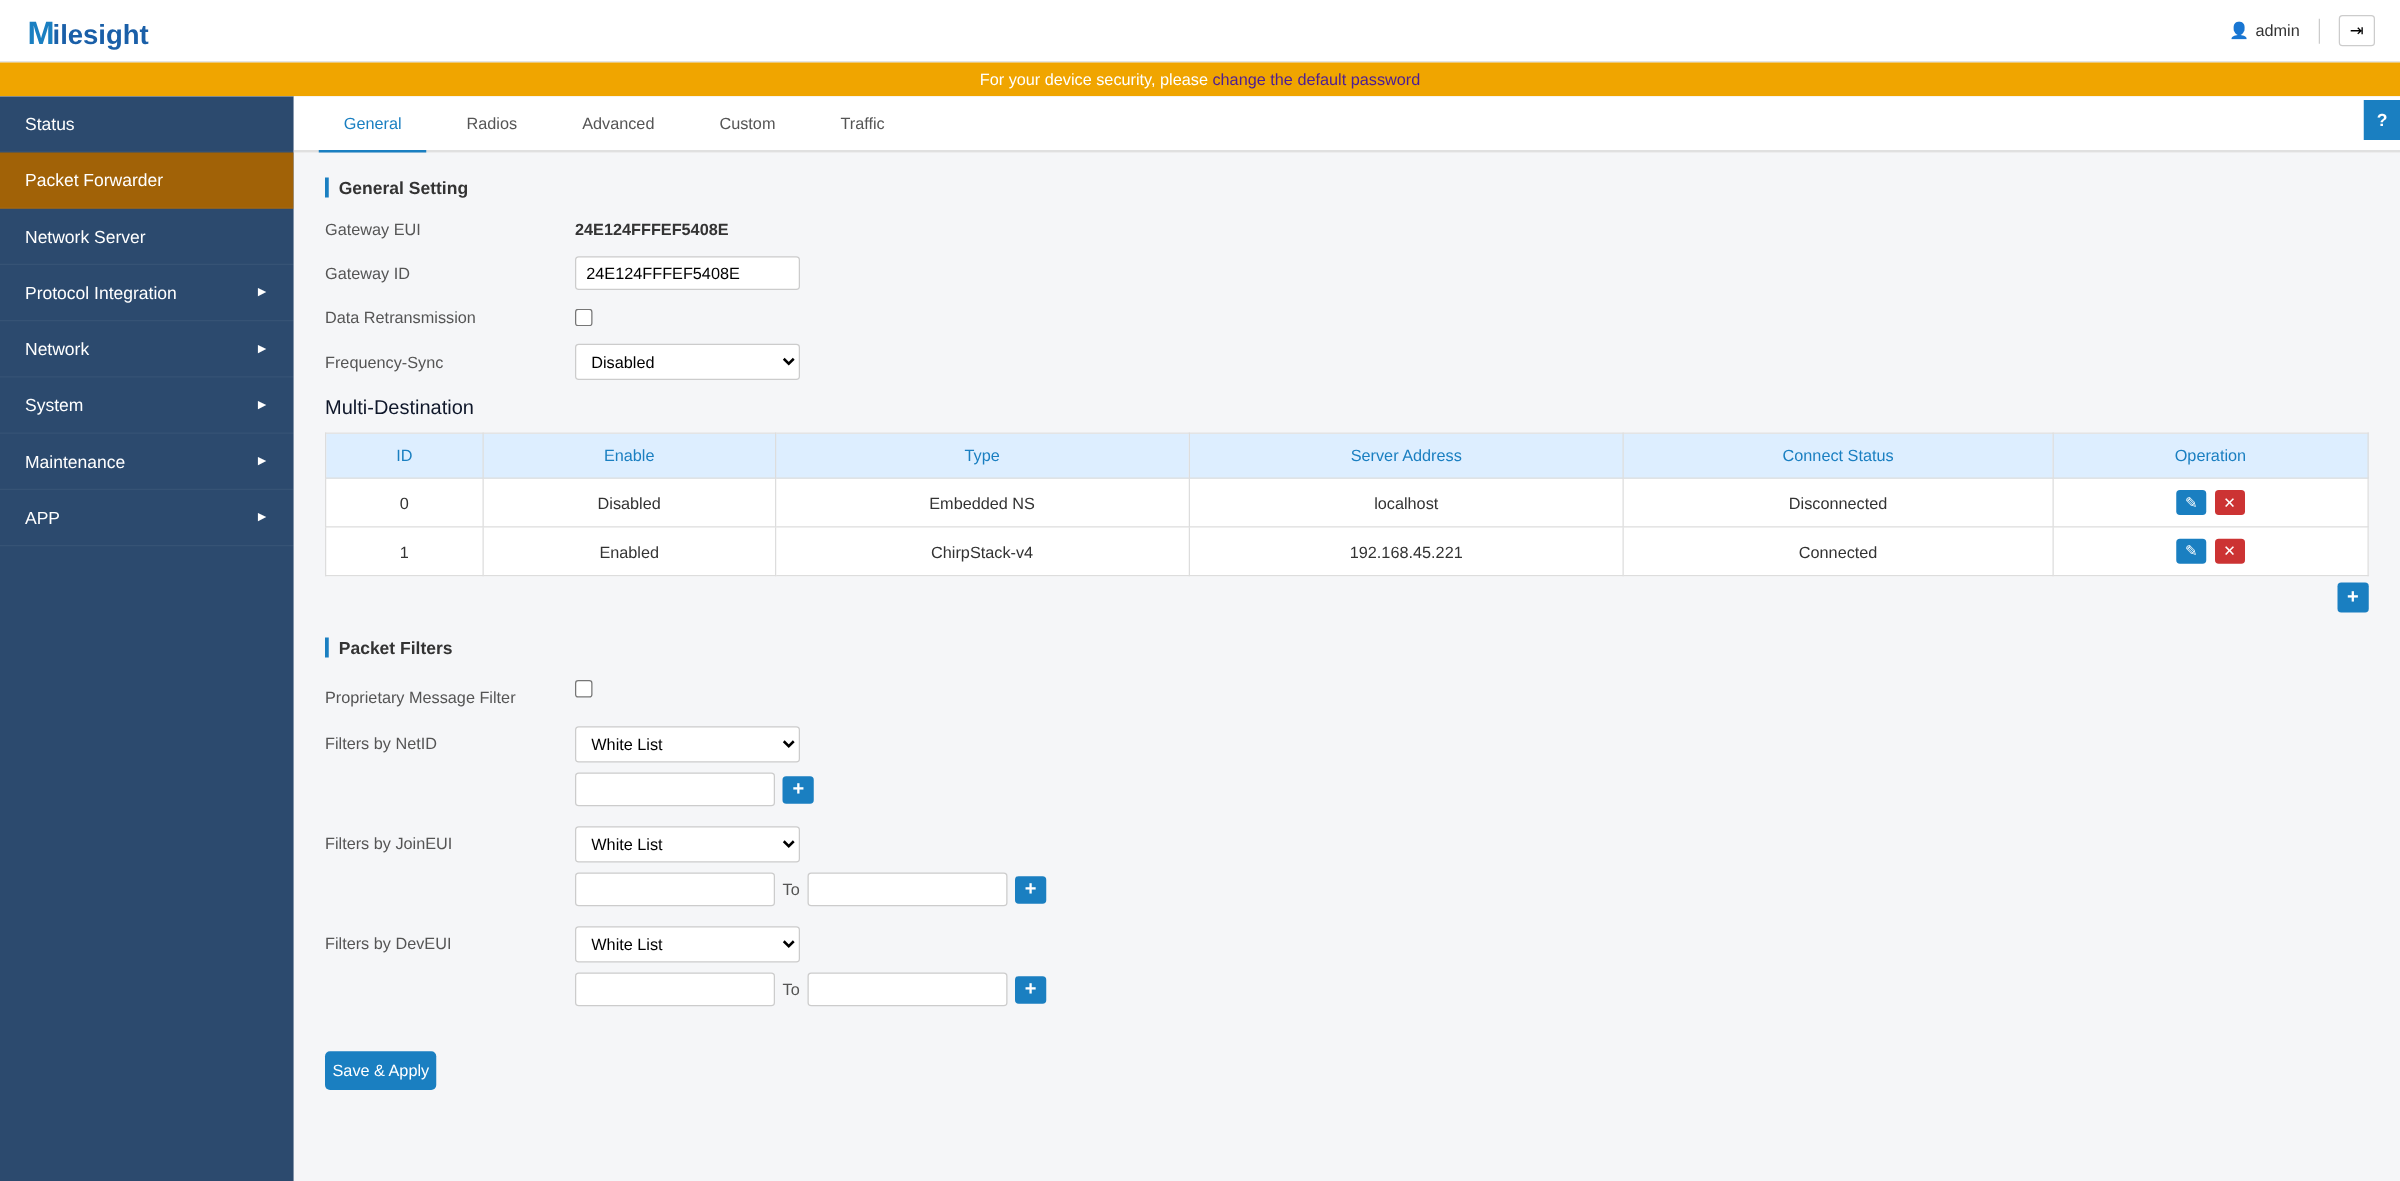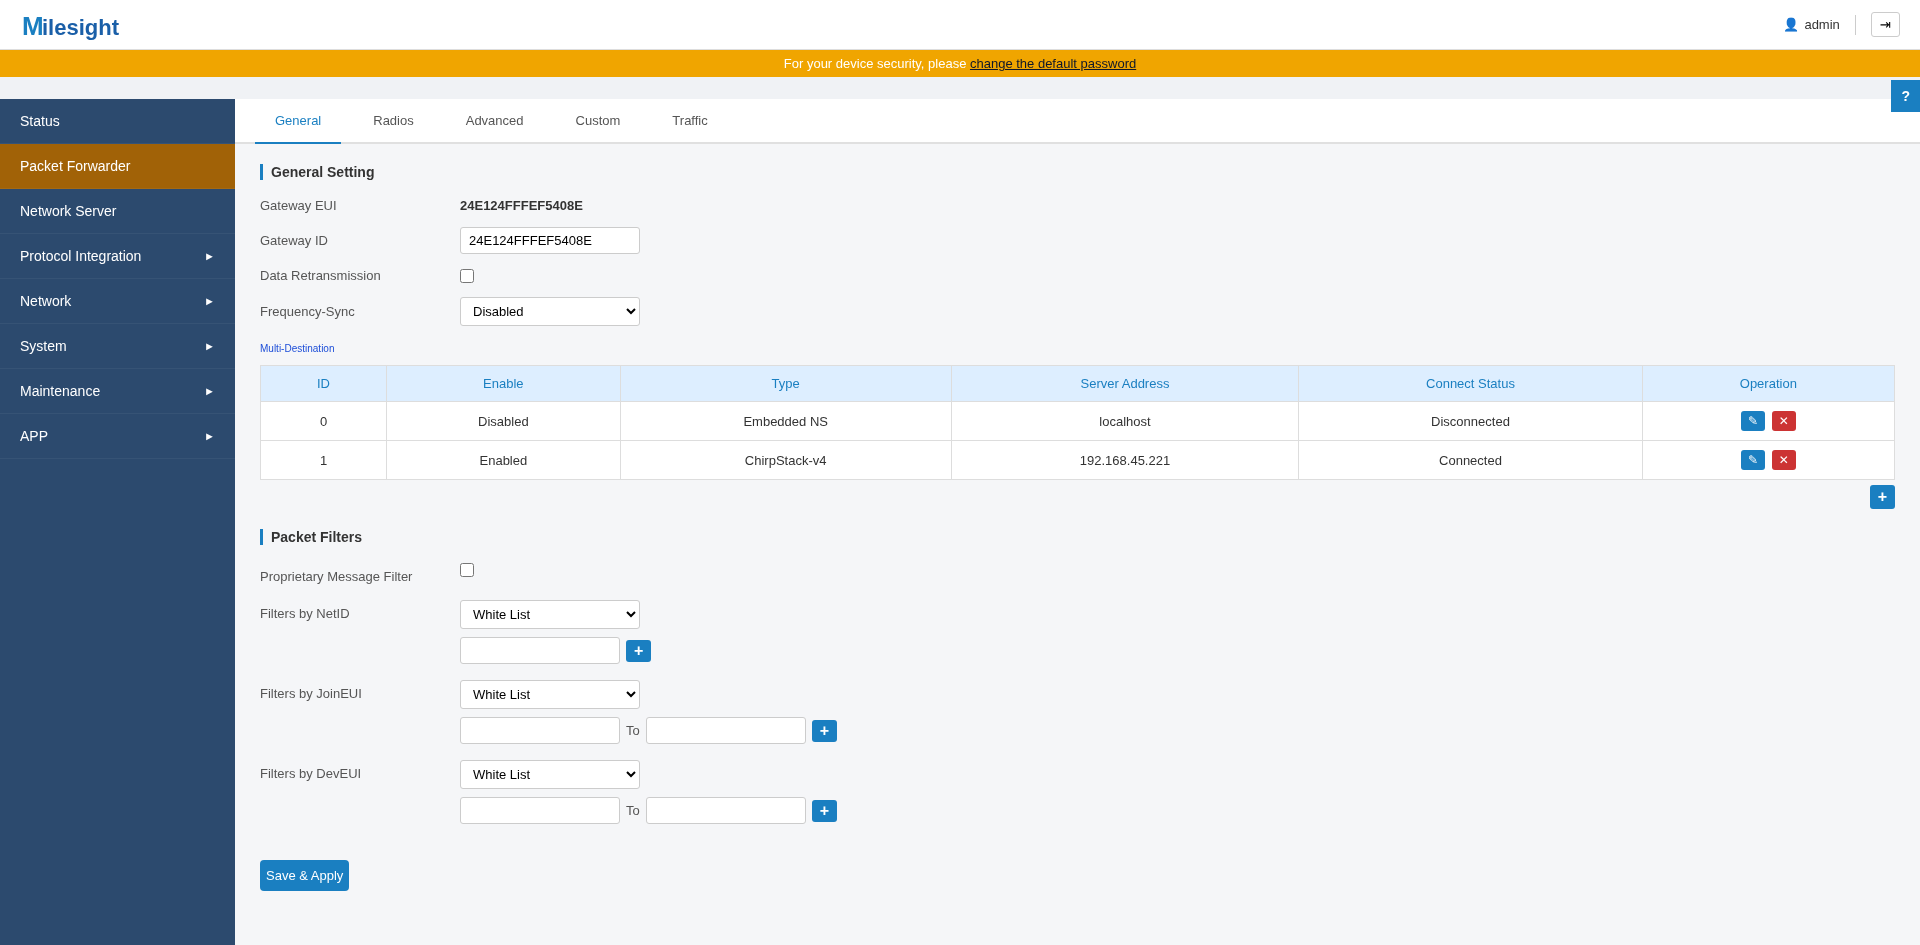--- a/index.html
+++ b/index.html
@@ -7,24 +7,24 @@
 
     
     .topbar { background: #fff; height: 50px; display: flex; align-items: center; justify-content: space-between; padding: 0 20px; border-bottom: 1px solid #ddd; flex-shrink: 0; }
     .logo { display: flex; align-items: center; }
     .topbar-right { display: flex; align-items: center; gap: 15px; }
     .admin-area { display: flex; align-items: center; gap: 5px; color: #333; font-size: 13px; }
     .logout-btn { border: 1px solid #ccc; background: #fff; padding: 4px 8px; cursor: pointer; border-radius: 3px; display: flex; align-items: center; }
 
     
     .security-banner { background: #f0a500; color: #fff; text-align: center; padding: 6px; font-size: 13px; flex-shrink: 0; }
-    .security-banner a { color: #0f172a; text-decoration: underline; cursor: pointer; }
-
-    
-    .layout { display: flex; flex: 1; overflow: hidden; margin-top: 22px; }
+    .security-banner a { color: #4c1d95; cursor: pointer; }
+
+    
+    .layout { display: flex; flex: 1; overflow: hidden; }
 
     
     .sidebar { width: 235px; background: #2c4a6e; color: #fff; flex-shrink: 0; overflow-y: auto; }
     .sidebar-item { padding: 14px 20px; cursor: pointer; display: flex; align-items: center; justify-content: space-between; font-size: 14px; border-bottom: 1px solid rgba(255,255,255,0.05); }
     .sidebar-item.active { background: #a16207; }
     .sidebar-item .arrow { font-size: 11px; }
 
     
     .main { flex: 1; overflow-y: auto; background: #f5f6f8; position: relative; }
 
@@ -185,21 +185,21 @@
 
       <div class="form-row">
         <div class="form-label">Frequency-Sync</div>
         <select class="form-select">
           <option>Disabled</option>
           <option>Enabled</option>
         </select>
       </div>
 
       <div style="margin: 12px 0 8px 0;">
-        <span style="color:#1d4ed8;font-size:10px;">Multi-Destination</span>
+        <span style="color:#0f172a;font-size:16px;">Multi-Destination</span>
       </div>
 
       <div class="table-section">
         <table class="data-table">
           <thead>
             <tr>
               <th><span>ID</span></th>
               <th><span>Enable</span></th>
               <th><span>Type</span></th>
               <th><span>Server Address</span></th>

